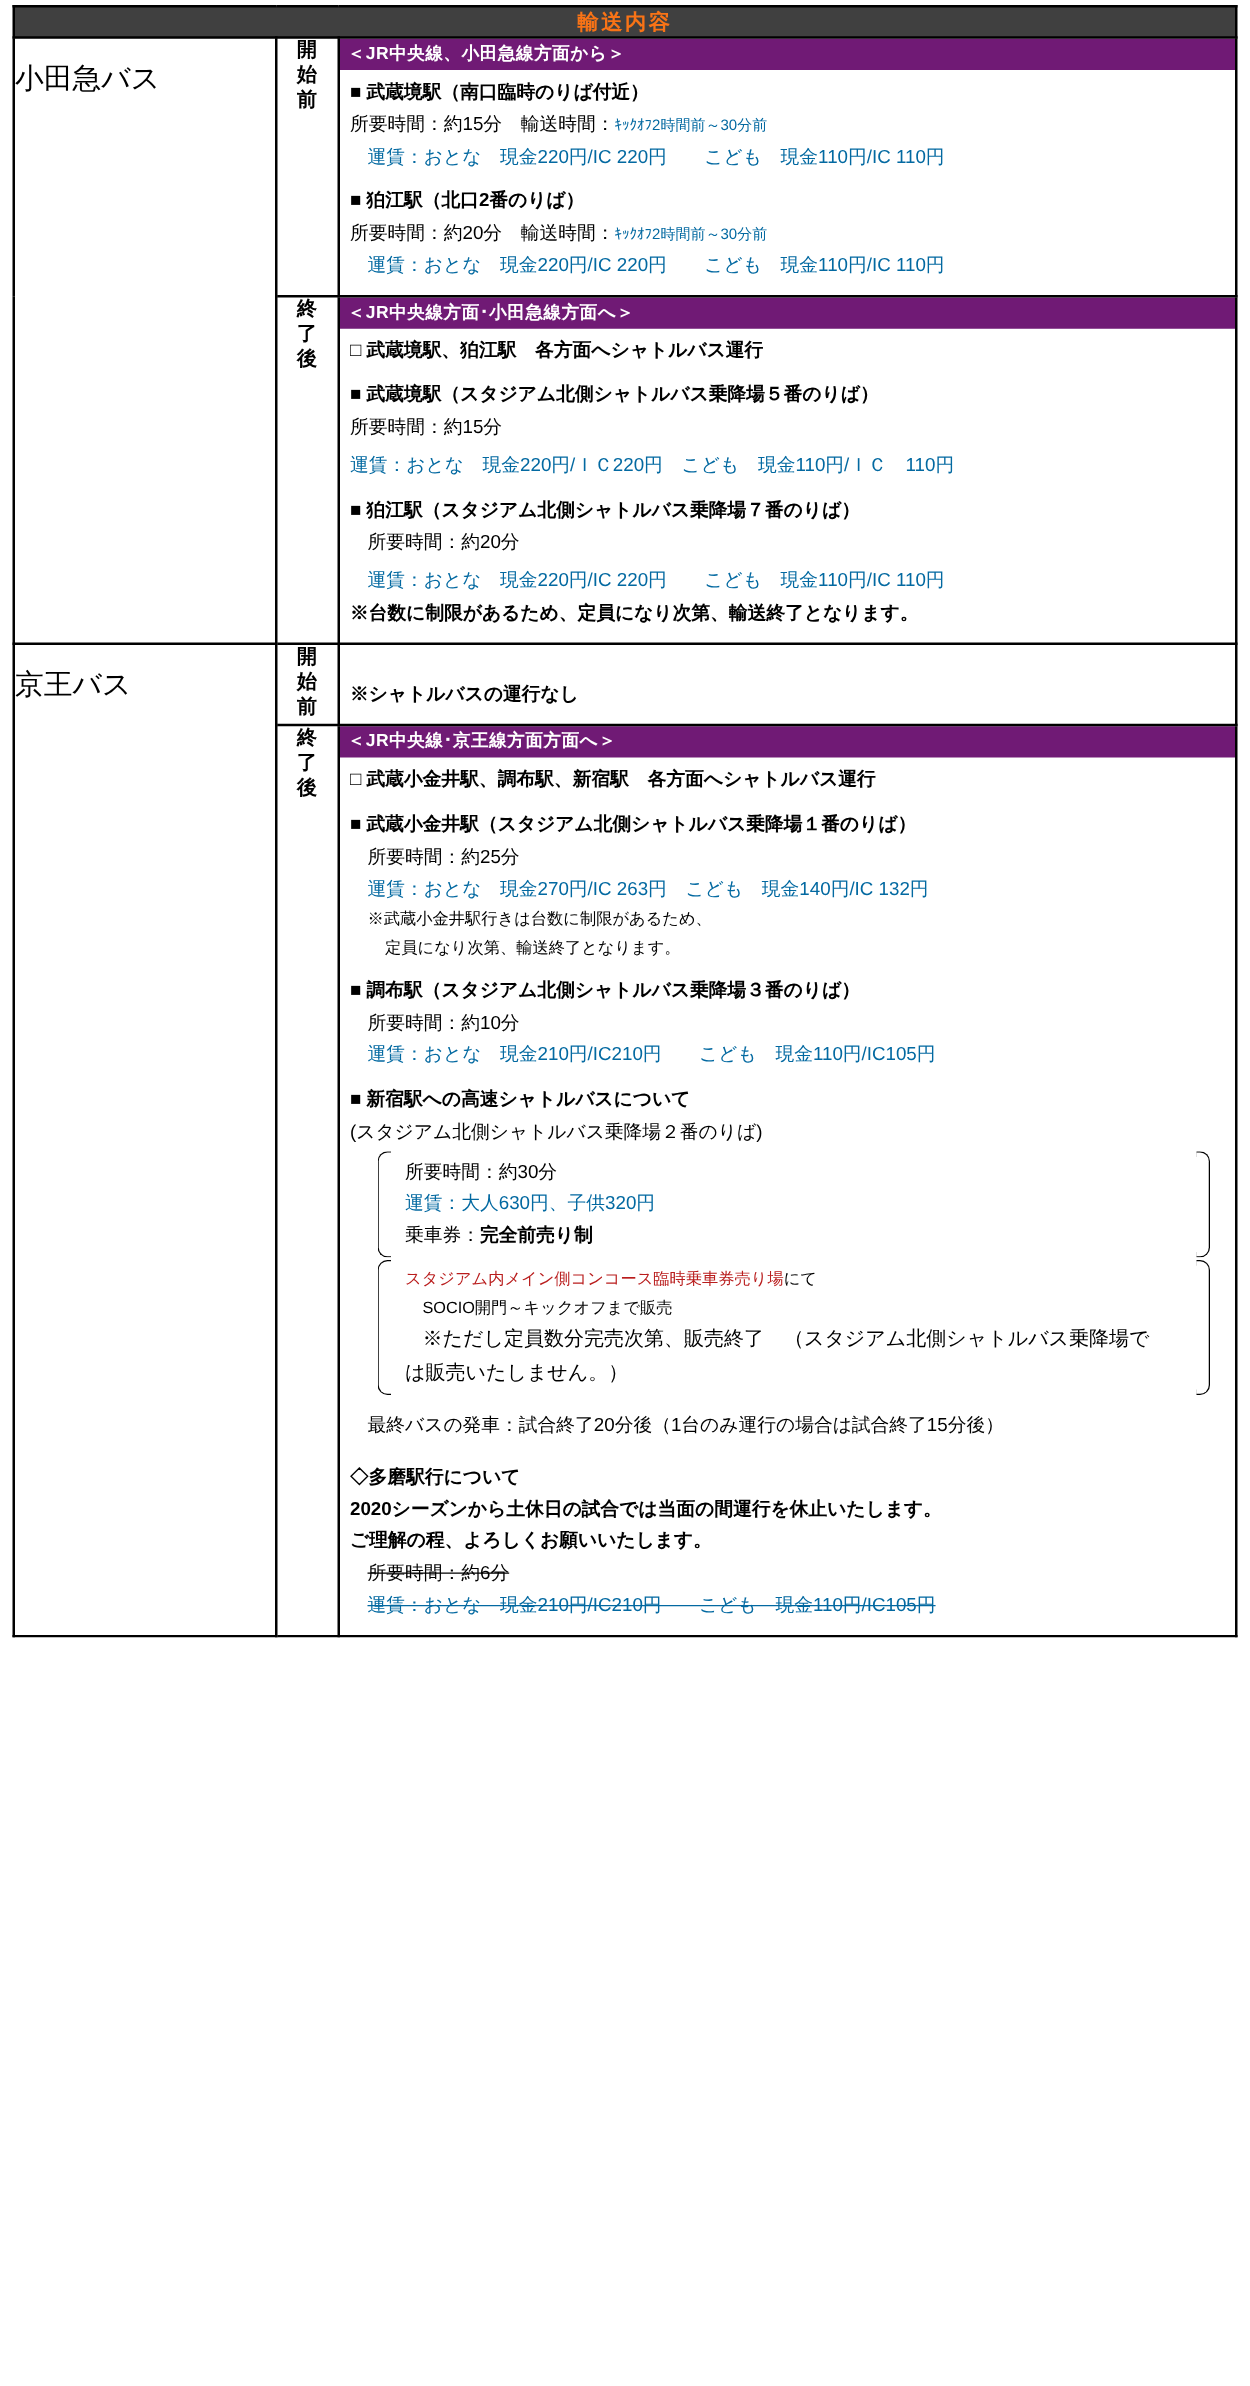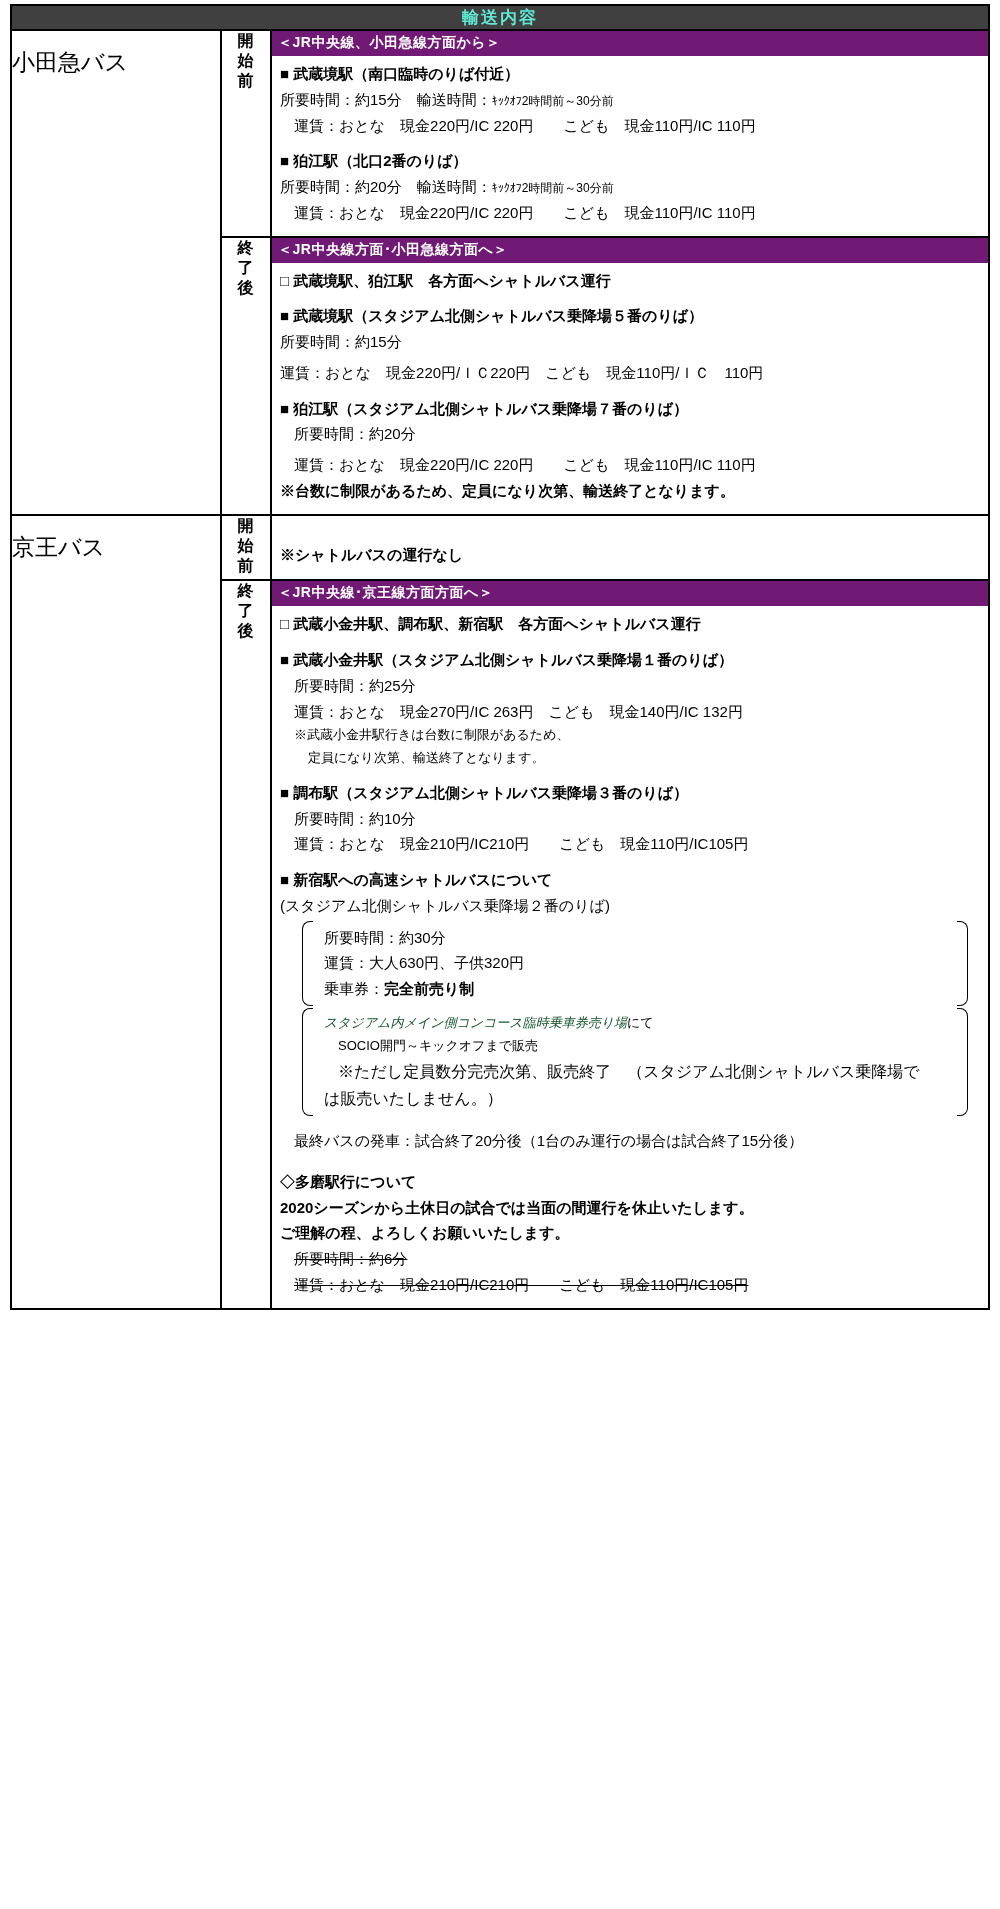--- a/index.html
+++ b/index.html
@@ -23,21 +23,21 @@
     margin: 4px 0 0 0;
     table-layout: fixed;
   }
   table.transport td, table.transport th {
     border: 2px solid #000000;
     vertical-align: top;
     padding: 0;
   }
   .header-row th {
     background: #404040;
-    color: #5eead4;
+    color: #f97316;
     text-align: center;
     font-size: 17px;
     font-weight: bold;
     padding: 6px 0 7px 0;
     letter-spacing: 2px;
   }
   .col-company {
     width: 210px;
     font-size: 23px;
     font-weight: normal;
@@ -68,22 +68,22 @@
     padding: 3px 0 4px 6px;
     letter-spacing: 0.5px;
   }
   .line {
     font-size: 15px;
     line-height: 1.45;
     padding: 2px 6px 2px 8px;
     white-space: nowrap;
   }
   .line.bold { font-weight: bold; }
-  .blue { color: #000000; }
-  .red { color: #14532d; font-style: italic; }
+  .blue { color: #0369a1; }
+  .red { color: #b91c1c; }
   .redbold { color: #000000; font-weight: bold; }
   .small { font-size: 13px; }
   .smaller { font-size: 16px; }
   .indent1 { padding-left: 22px; }
   .indent2 { padding-left: 36px; }
   .gap { height: 10px; }
   .gap-s { height: 5px; }
   .strike {
     text-decoration: line-through;
   }

